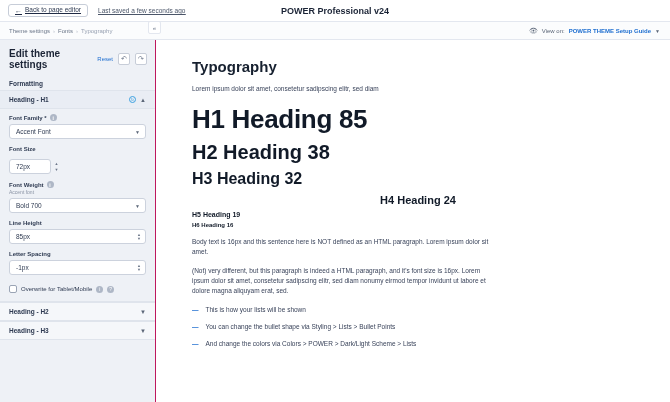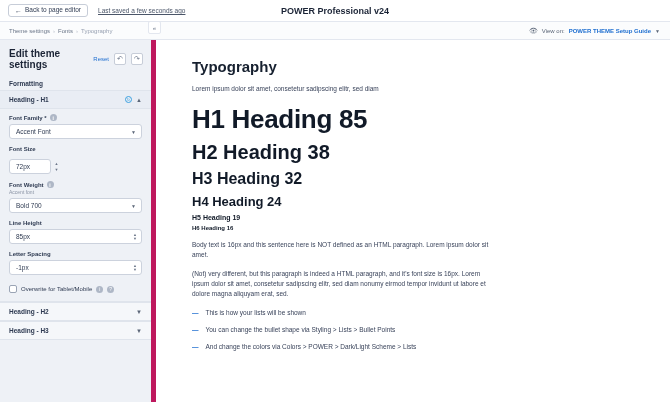--- a/index.html
+++ b/index.html
@@ -14,20 +14,21 @@
   .app { position: relative; width: 670px; height: 402px; display: flex; flex-direction: column; }
 
   
   .topbar {
     height: 22px; flex: 0 0 22px;
     background: #ffffff;
     border-bottom: 1px solid #e3e7ef;
     display: flex; align-items: center;
     padding: 8px 8px;
     position: relative;
+    text-decoration: underline;
   }
   .back-btn {
     display: inline-flex; align-items: center; gap: 3px;
     border: 1px solid #c7cdd8; border-radius: 3px;
     background: #fff;
     font-size: 6.5px; color: #2f3b52;
     padding: 2px 6px; line-height: 1;
     cursor: pointer;
   }
   .back-arrow { font-size: 7px; line-height: 1; }
@@ -76,21 +77,21 @@
     font-size: 6px; color: #6b7689; cursor: pointer;
   }
 
   
   .body { flex: 1 1 auto; display: flex; min-height: 0; }
 
   
   .sidebar {
     width: 156px; flex: 0 0 156px;
     background: #eef1f6;
-    border-right: 5px solid #be185d;
+    border-right: 1px solid #be185d;
     overflow: hidden;
     position: relative;
   }
   .sb-header {
     display: flex; align-items: center;
     padding: 8px 8px 6px 9px;
     gap: 5px;
   }
   .sb-title { font-size: 10px; font-weight: 700; color: #1b2436; flex: 1; }
   .reset-link { font-size: 6px; color: #1f6fd0; cursor: pointer; }
@@ -165,21 +166,21 @@
   
   .canvas {
     flex: 1 1 auto; background: #fff; overflow: hidden;
     padding: 18px 26px 0 36px;
   }
   .typo-title { font-size: 15px; font-weight: 700; color: #16202f; margin: 0 0 10px 0; }
   .lead { font-size: 6.5px; color: #39435a; margin: 0 0 12px 0; }
   .h1 { font-size: 26px; font-weight: 700; color: #111a28; margin: 0 0 6px 0; letter-spacing: -0.3px; }
   .h2 { font-size: 20px; font-weight: 700; color: #111a28; margin: 0 0 6px 0; }
   .h3 { font-size: 16px; font-weight: 700; color: #111a28; margin: 0 0 6px 0; }
-  .h4 { font-size: 13px; font-weight: 700; color: #111a28; margin: 0 0 5px 0; }
+  .h4 { font-size: 11px; font-weight: 700; color: #111a28; margin: 0 0 5px 0; text-align: center; }
   .h5 { font-size: 7px; font-weight: 700; color: #111a28; margin: 0 0 4px 0; }
   .h6 { font-size: 6px; font-weight: 700; color: #111a28; margin: 0 0 9px 0; }
   .para { font-size: 6.5px; line-height: 1.55; color: #39435a; margin: 0 0 9px 0; max-width: 300px; }
   .bullets { margin: 2px 0 0 0; padding: 0; list-style: none; }
   .bullets li {
     display: flex; gap: 7px; align-items: flex-start;
     font-size: 6.5px; line-height: 1.5; color: #39435a;
     margin-bottom: 7px; max-width: 300px;
   }
   .dash { color: #1f6fd0; font-weight: 700; flex: 0 0 auto; }

